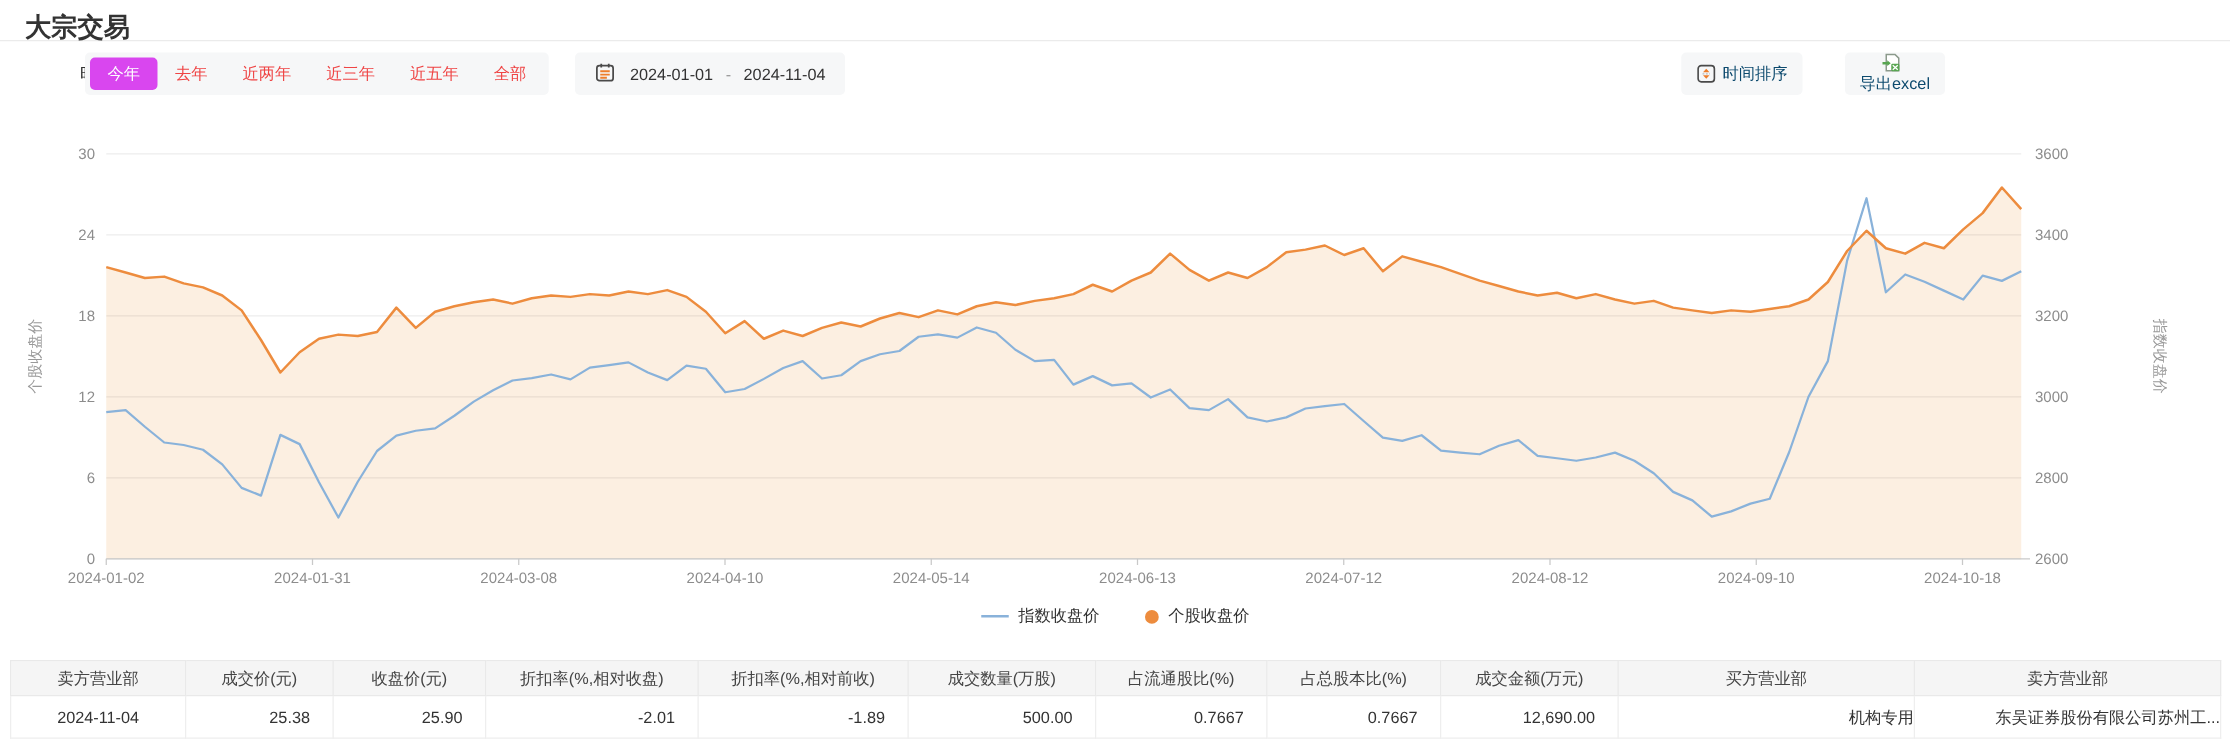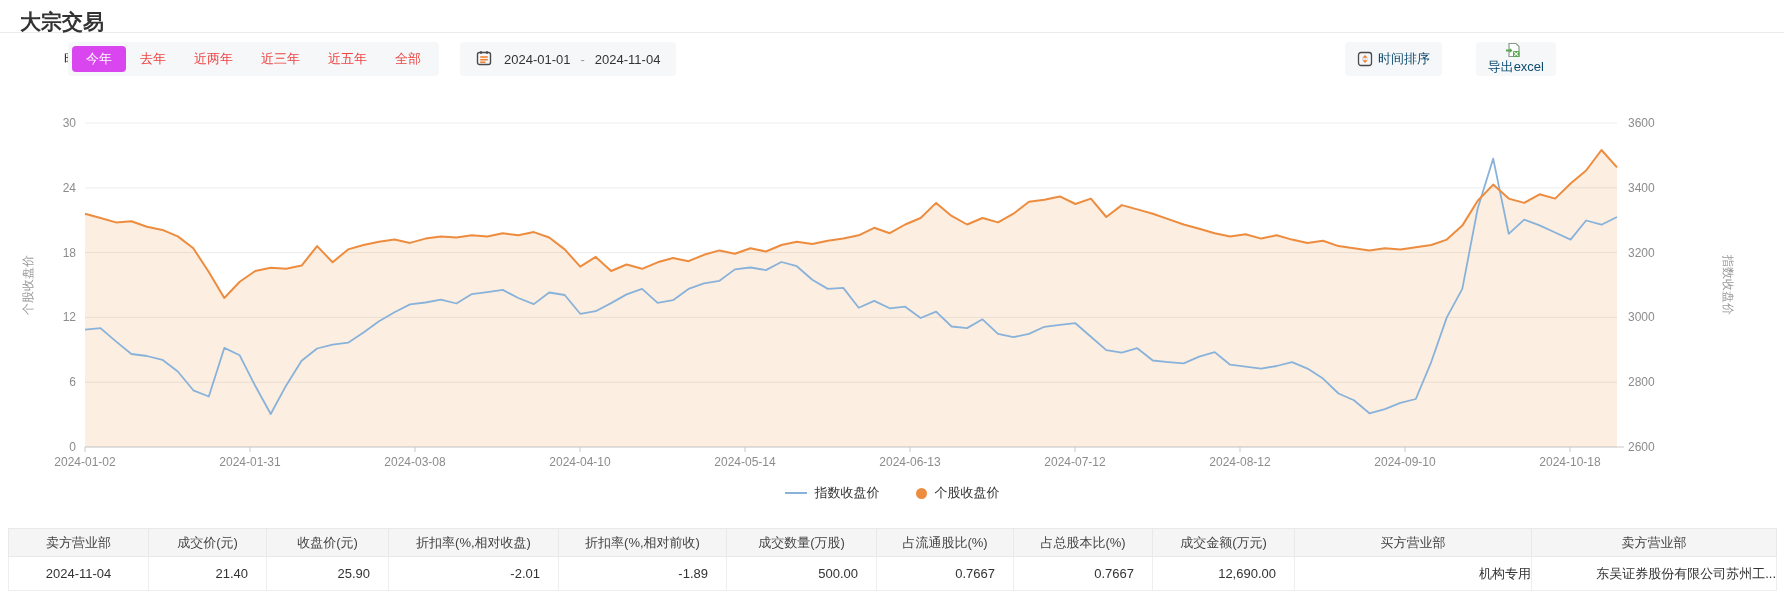--- a/index.html
+++ b/index.html
@@ -190,21 +190,21 @@
             <th>占流通股比(%)</th>
             <th>占总股本比(%)</th>
             <th>成交金额(万元)</th>
             <th>买方营业部</th>
             <th>卖方营业部</th>
           </tr>
         </thead>
       <tbody id="tbody">
           <tr>
             <td class="al-c">2024-11-04</td>
-            <td class="al-r">21.40</td>
+            <td class="al-r">25.38</td>
             <td class="al-r">25.90</td>
             <td class="al-r">-2.01</td>
             <td class="al-r">-1.89</td>
             <td class="al-r">500.00</td>
             <td class="al-r">0.7667</td>
             <td class="al-r">0.7667</td>
             <td class="al-r">12,690.00</td>
             <td class="al-l">机构专用</td>
             <td class="al-l">东吴证券股份有限公司苏州工...</td>
           </tr>

